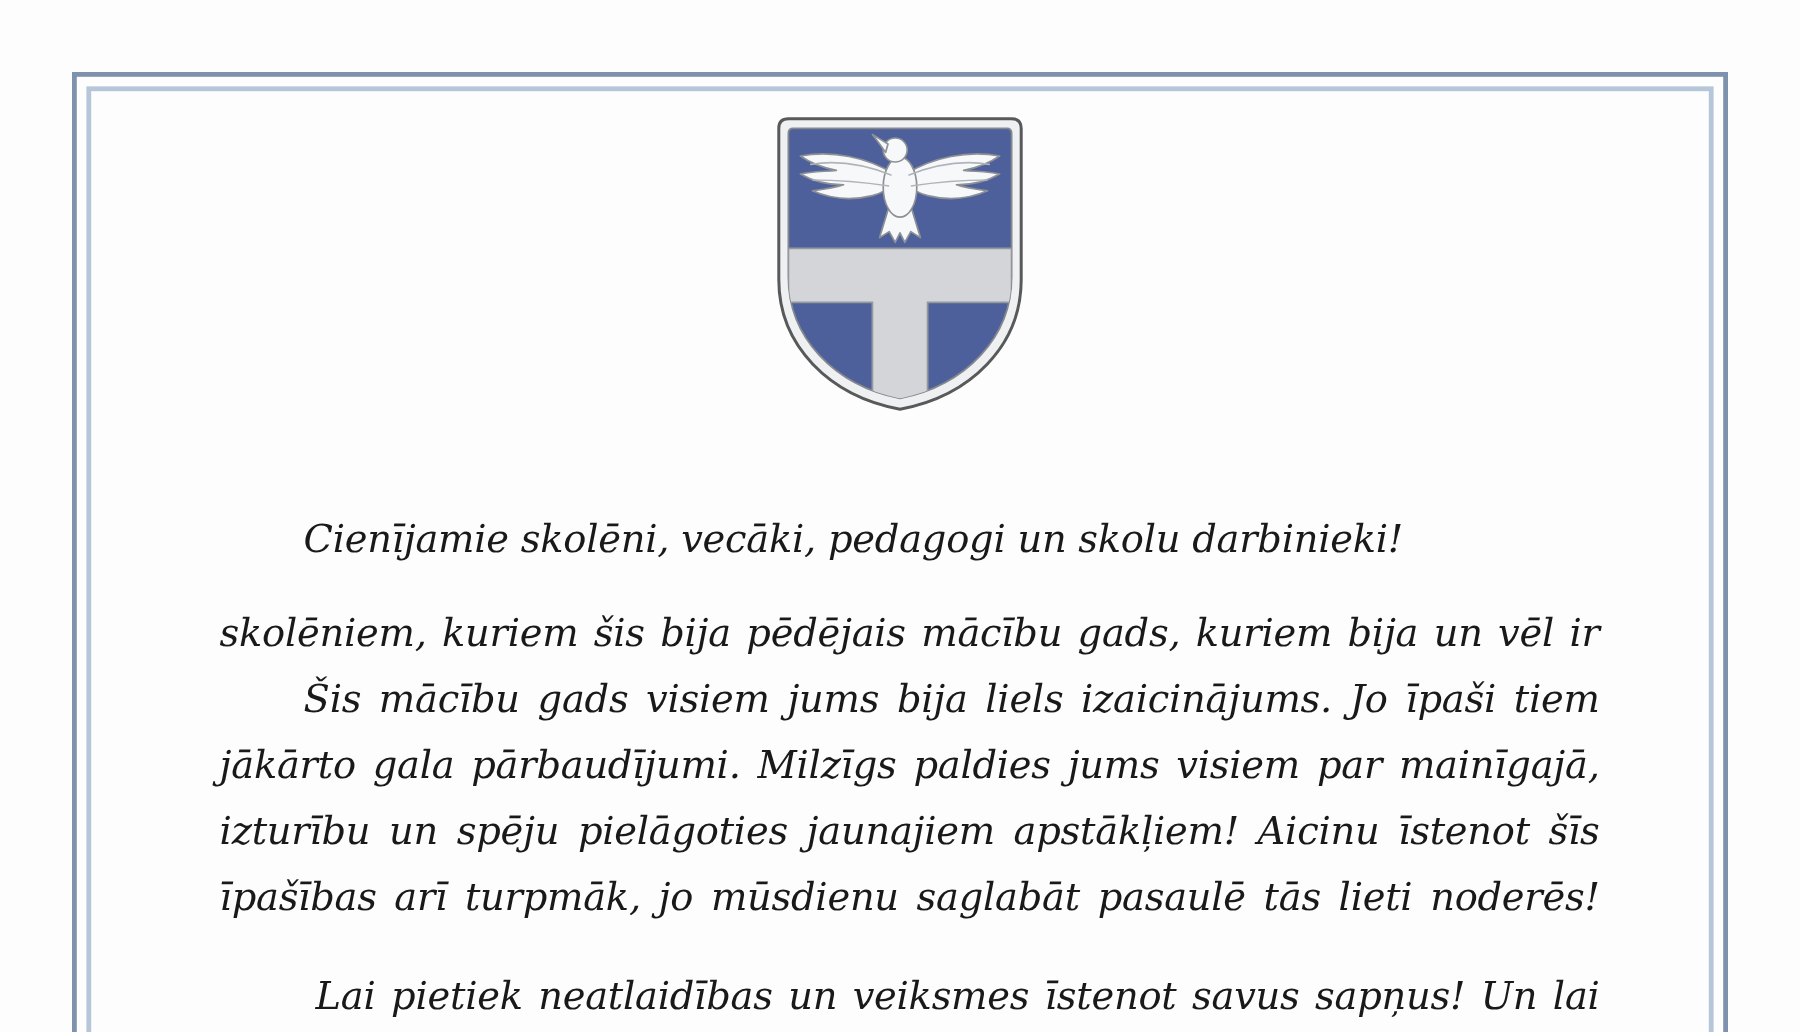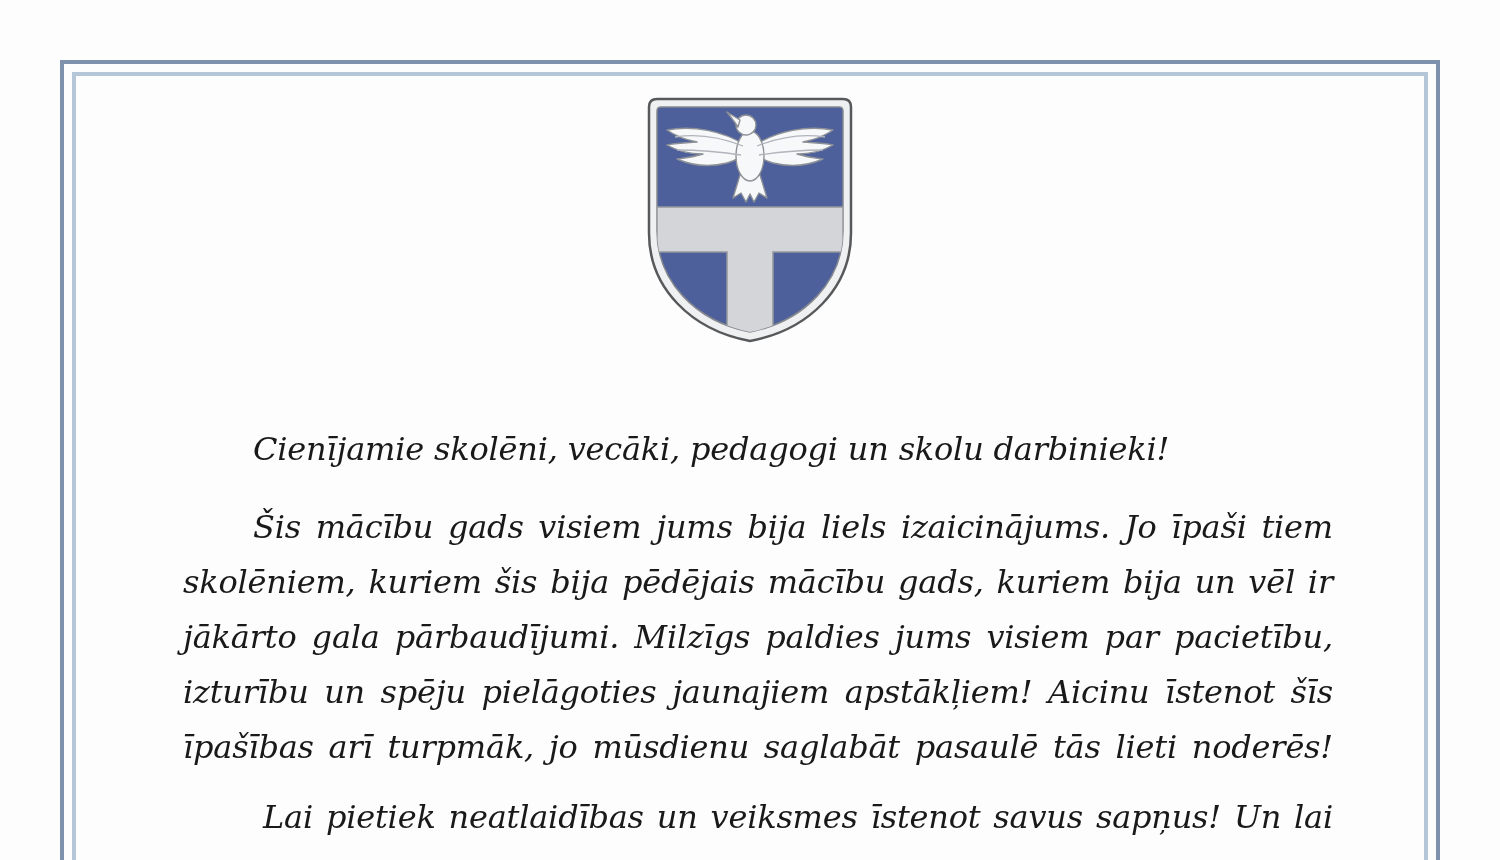--- a/index.html
+++ b/index.html
@@ -61,21 +61,21 @@
     text-indent: 70px;
     margin-bottom: 23px;
     white-space: nowrap;
   }
   .tline {
     text-align: justify;
     text-align-last: justify;
   }
   .indent1 { text-indent: 70px; }
   .indent2 { text-indent: 80px; }
-  .para2 { margin-top: 15px; }
+  .para2 { margin-top: 28px; }
 </style>
 </head>
 <body>
 
 <div class="canvas">
 
   <div class="frame-outer" style="border-color: rgb(126, 146, 174);">
     <div class="frame-inner" style="border-color: rgb(181, 198, 217);"></div>
   </div>
 
@@ -116,23 +116,23 @@
           </g>
         </g>
       </g>
     </svg>
   </div>
 
   <div class="textblock" style="color: rgb(25, 25, 25);">
     <div class="salutation">Cienījamie skolēni, vecāki, pedagogi un skolu darbinieki!</div>
 
     <div class="para1">
+      <div class="tline">skolēniem, kuriem šis bija pēdējais mācību gads, kuriem bija un vēl ir</div>
       <div class="tline indent1">Šis mācību gads visiem jums bija liels izaicinājums. Jo īpaši tiem</div>
-      <div class="tline">skolēniem, kuriem šis bija pēdējais mācību gads, kuriem bija un vēl ir</div>
-      <div class="tline">jākārto gala pārbaudījumi. Milzīgs paldies jums visiem par pacietību,</div>
+      <div class="tline">jākārto gala pārbaudījumi. Milzīgs paldies jums visiem par mainīgajā,</div>
       <div class="tline">izturību un spēju pielāgoties jaunajiem apstākļiem! Aicinu īstenot šīs</div>
       <div class="tline">īpašības arī turpmāk, jo mūsdienu saglabāt pasaulē tās lieti noderēs!</div>
     </div>
 
     <div class="para2">
       <div class="tline indent2">Lai pietiek neatlaidības un veiksmes īstenot savus sapņus! Un lai</div>
     </div>
   </div>
 
 </div>

